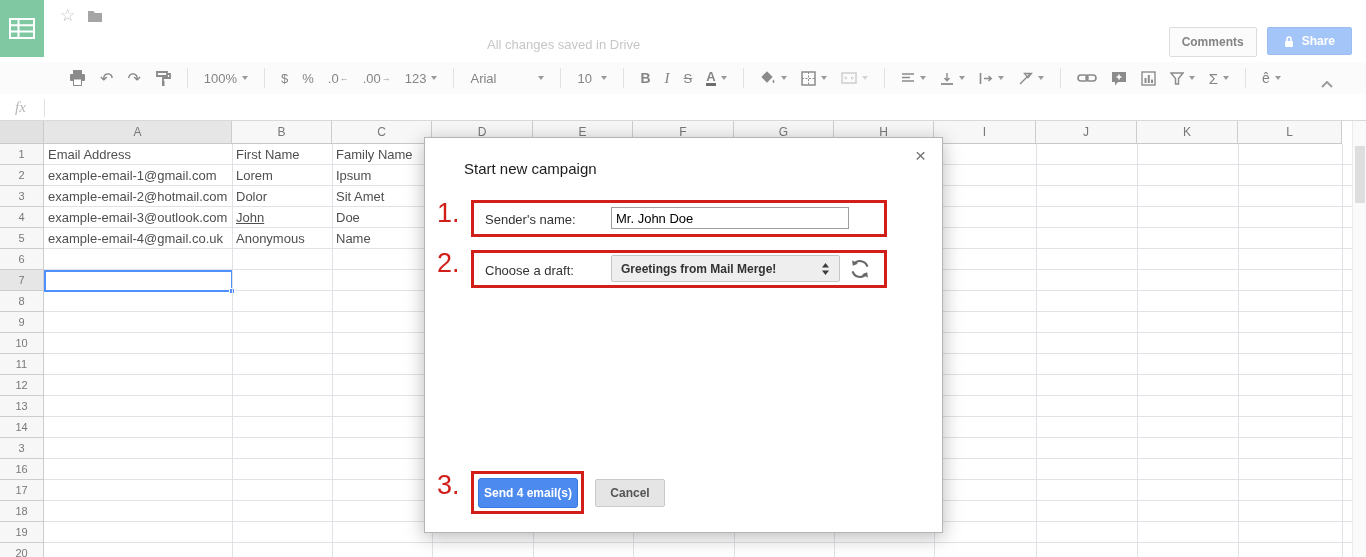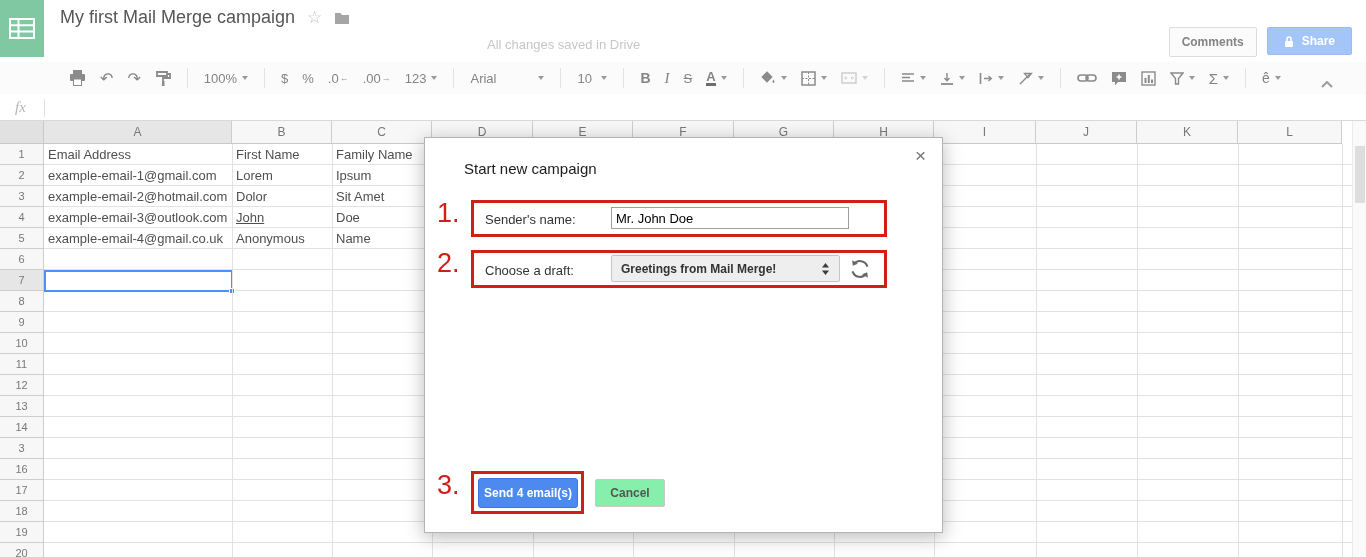--- a/index.html
+++ b/index.html
@@ -65,36 +65,35 @@
   .redbox { position:absolute; border:3px solid #d21e19; }
   .box1 { left:46px; top:62px; width:416px; height:37px; }
   .box2 { left:46px; top:112px; width:416px; height:38px; }
   .box3 { left:46px; top:333px; width:113px; height:43px; }
   .dlg-label { position:absolute; font-size:13px; color:#333; }
   .sender-input { position:absolute; left:186px; top:69px; width:238px; height:22px; border:1px solid #9e9e9e; font-size:13px; padding:0 4px; color:#000; font-family:"Liberation Sans",sans-serif; }
   .draft-select { position:absolute; left:186px; top:117px; width:229px; height:27px; background:#eee; border:1px solid #c6c6c6; border-radius:2px; display:flex; align-items:center; padding:0 9px; font-size:12px; font-weight:bold; color:#333; cursor:pointer; }
   .draft-select .sorter { margin-left:auto; }
   .refresh { position:absolute; left:424px; top:120px; width:22px; height:22px; cursor:pointer; }
   .send-btn { position:absolute; left:53px; top:340px; width:100px; height:30px; background:#4d8af0; border:1px solid #3a78e0; border-radius:3px; color:#fff; font-weight:bold; font-size:12px; cursor:pointer; font-family:"Liberation Sans",sans-serif; }
-  .cancel-btn { position:absolute; left:170px; top:341px; width:70px; height:28px; background:#86efac; border:1px solid #c9c9c9; border-radius:2px; color:#555; font-weight:bold; font-size:12px; cursor:pointer; font-family:"Liberation Sans",sans-serif; }
+  .cancel-btn { position:absolute; left:170px; top:341px; width:70px; height:28px; background:#e5e5e5; border:1px solid #c9c9c9; border-radius:2px; color:#555; font-weight:bold; font-size:12px; cursor:pointer; font-family:"Liberation Sans",sans-serif; }
 </style>
 </head>
 <body>
 
 <div id="app">
 
   <div class="logo">
     <svg width="26" height="21">
       <rect x="1" y="1" width="24" height="19" fill="none" stroke="#fff" stroke-width="2"></rect>
       <path d="M9.5 1 V20 M1 7.3 H25 M1 13.6 H25" stroke="#fff" stroke-width="2"></path>
     </svg>
   </div>
 
   <div class="titlebar">
-    <span class="doc-title">My first Mail Merge campaign</span>
     <span class="star">☆</span>
     <svg width="16" height="12">
       <path d="M1 1 h5.5 l1.5 2 H15 v9 H1 Z" fill="#a5a5a5"></path>
     </svg>
   </div>
 
   <span class="save-status">All changes saved in Drive</span>
 
   <div class="header-right">
     <button class="btn-comments">Comments</button>

